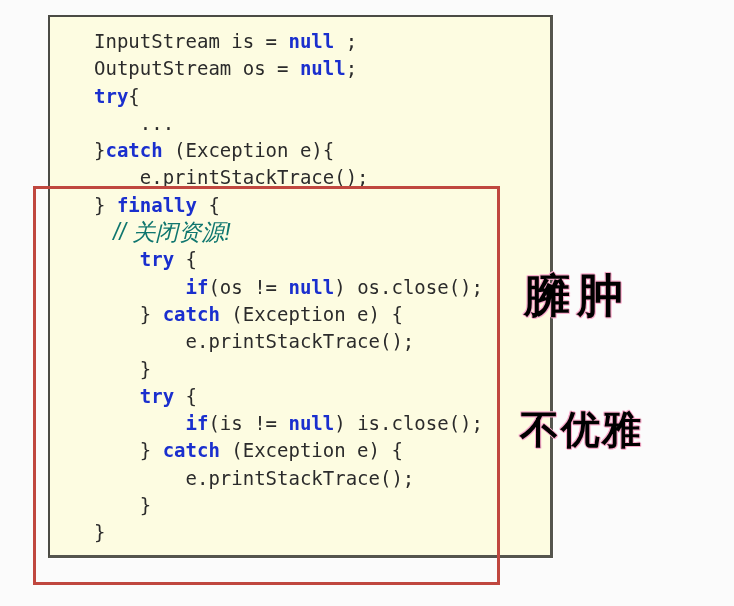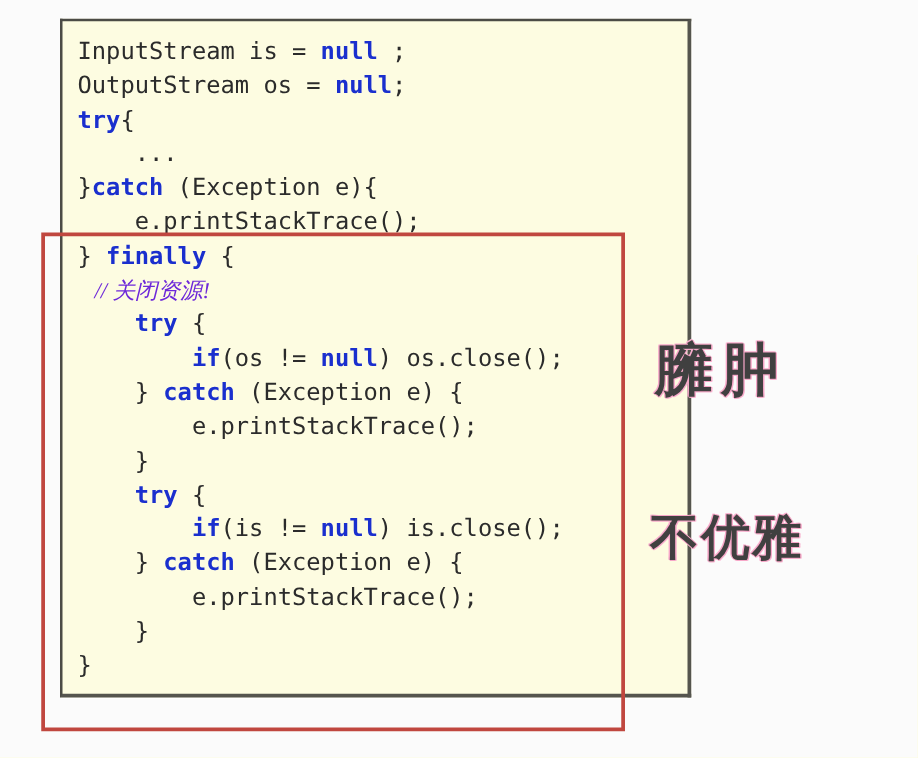--- a/index.html
+++ b/index.html
@@ -36,42 +36,42 @@
     left: 12px;
     top: 11px;
     right: 0;
     font-family: "DejaVu Sans Mono", monospace;
     font-size: 19px;
     line-height: 27.3px;
     white-space: pre;
     color: #2b2b2b;
     letter-spacing: 0px;
   }
-  .ln { height: 27.3px; }
+  .ln { height: 27.3px; margin-left: 32px; }
   .kw { color: #1a2fce; font-weight: 700; }
-  .cmt { color: #6d28d9; font-style: italic; font-family: Liberation Serif, serif; font-size: 18px; }
+  .cmt { color: #0f766e; font-style: italic; font-family: Liberation Sans, sans-serif; font-size: 23px; }
   .pl { color: #2b2b2b; }
 
   
   #red-box {
     position: absolute;
     left: 33px;
     top: 186px;
     width: 467px;
     height: 399px;
     box-sizing: border-box;
     border: 3px solid #c0473f;
     background: transparent;
     pointer-events: none;
   }
 
   
   .hand {
     position: absolute;
-    color: #404040;
+    color: #000000;
     font-family: "DejaVu Sans", sans-serif;
     font-weight: 700;
     white-space: nowrap;
     text-shadow:
        1px 0 0 #f7a7c8,
       -1px 0 0 #f7a7c8,
        0 1px 0 #f7a7c8,
        0 -1px 0 #f7a7c8,
        1px 1px 0 #f9bcd5,
       -1px -1px 0 #f9bcd5;

